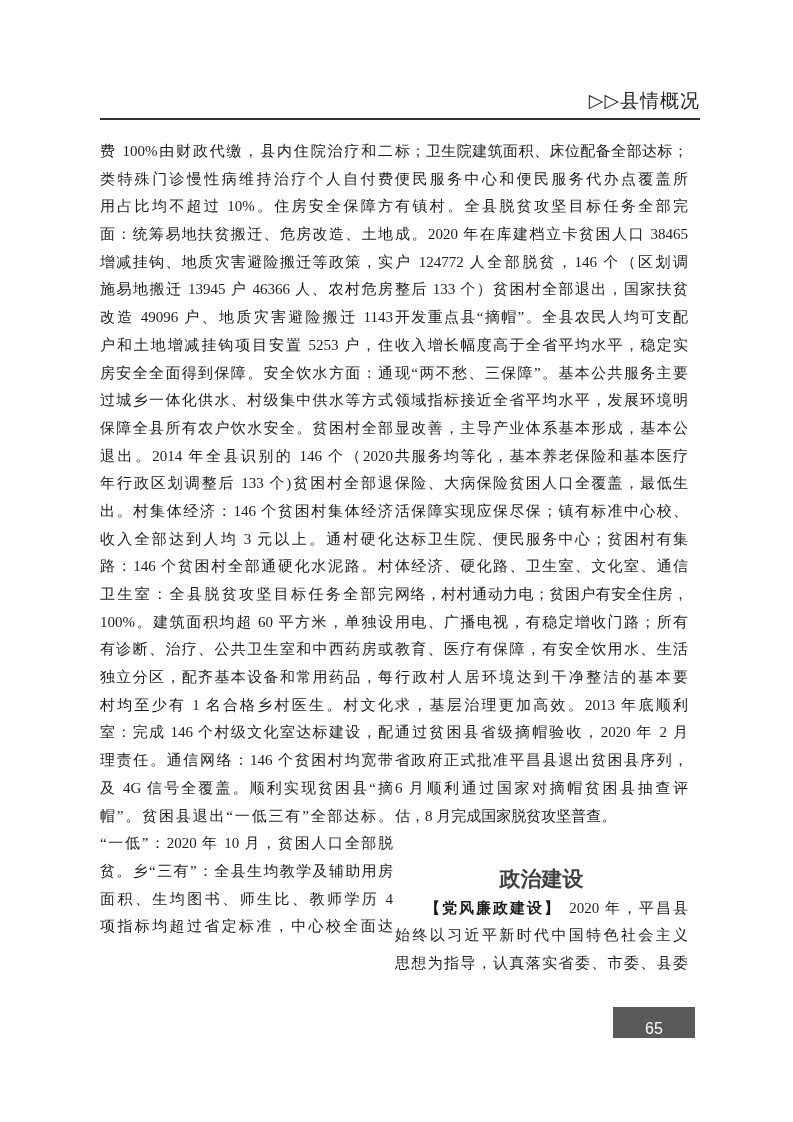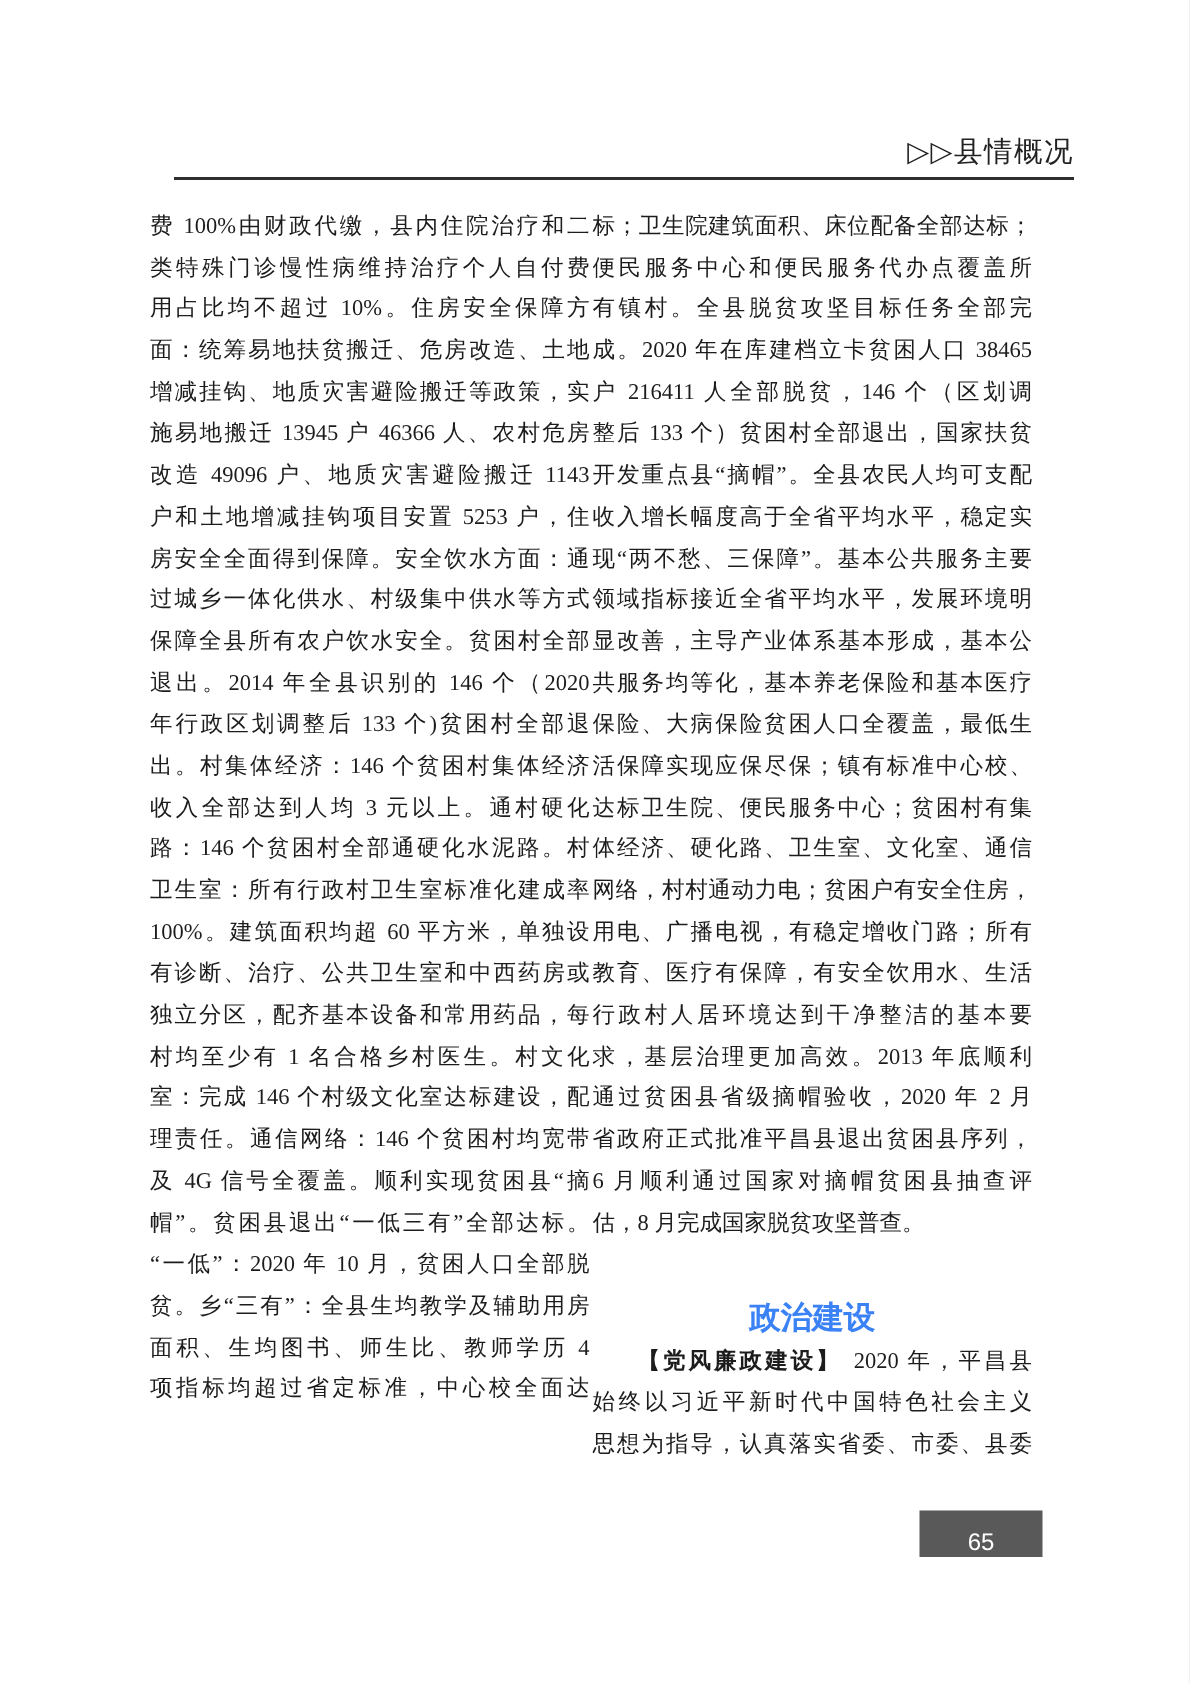--- a/index.html
+++ b/index.html
@@ -8,21 +8,21 @@
     width: 793px;
     height: 1122px;
     margin: 0 auto;
     background: #ffffff;
     color: #1c1c1c;
     font-family: "Liberation Serif", "DejaVu Serif", serif;
     overflow: hidden;
   }
   .page-header {
     position: absolute;
-    left: 116px;
+    left: 100px;
     top: 88px;
     width: 600px;
     text-align: right;
   }
   .page-header .header-text {
     display: inline-block;
     font-family: "Liberation Sans", "DejaVu Sans", sans-serif;
     font-size: 19px;
     letter-spacing: 1px;
     color: #222222;
@@ -54,21 +54,21 @@
   .line.flush-left { text-align-last: left; }
   .section-heading {
     font-family: "Liberation Sans", "DejaVu Sans", sans-serif;
     font-weight: bold;
     font-size: 21px;
     text-align: left;
     text-align-last: center;
     height: 30px;
     line-height: 30px;
     margin-top: 34px;
-    color: #3b82f6;
+    color: #404040;
   }
   .para-first { padding-left: 30px; }
   .para-label {
     font-family: "Liberation Sans", "DejaVu Sans", sans-serif;
     font-weight: bold;
     margin-right: 8px;
   }
   .page-number-box {
     position: absolute;
     left: 613px;
@@ -105,41 +105,41 @@
         <div class="line">改造 49096 户、地质灾害避险搬迁 1143</div>
         <div class="line">户和土地增减挂钩项目安置 5253 户，住</div>
         <div class="line">房安全全面得到保障。安全饮水方面：通</div>
         <div class="line">过城乡一体化供水、村级集中供水等方式</div>
         <div class="line">保障全县所有农户饮水安全。贫困村全部</div>
         <div class="line">退出。2014 年全县识别的 146 个（2020</div>
         <div class="line">年行政区划调整后 133 个)贫困村全部退</div>
         <div class="line">出。村集体经济：146 个贫困村集体经济</div>
         <div class="line">收入全部达到人均 3 元以上。通村硬化</div>
         <div class="line">路：146 个贫困村全部通硬化水泥路。村</div>
-        <div class="line">卫生室：所有行政村卫生室标准化建成率</div>
+        <div class="line">卫生室：全县脱贫攻坚目标任务全部完</div>
         <div class="line">100%。建筑面积均超 60 平方米，单独设</div>
         <div class="line">有诊断、治疗、公共卫生室和中西药房或</div>
         <div class="line">独立分区，配齐基本设备和常用药品，每</div>
         <div class="line">村均至少有 1 名合格乡村医生。村文化</div>
         <div class="line">室：完成 146 个村级文化室达标建设，配</div>
         <div class="line">理责任。通信网络：146 个贫困村均宽带</div>
         <div class="line">及 4G 信号全覆盖。顺利实现贫困县“摘</div>
         <div class="line">帽”。贫困县退出“一低三有”全部达标。</div>
         <div class="line">“一低”：2020 年 10 月，贫困人口全部脱</div>
         <div class="line">贫。乡“三有”：全县生均教学及辅助用房</div>
         <div class="line">面积、生均图书、师生比、教师学历 4</div>
         <div class="line">项指标均超过省定标准，中心校全面达</div>
       </div>
     <div class="col" id="right-col">
       <div id="right-lines">
           <div class="line">标；卫生院建筑面积、床位配备全部达标；</div>
           <div class="line">便民服务中心和便民服务代办点覆盖所</div>
           <div class="line">有镇村。全县脱贫攻坚目标任务全部完</div>
           <div class="line">成。2020 年在库建档立卡贫困人口 38465</div>
-          <div class="line">户 216411 人全部脱贫，146 个（区划调</div>
+          <div class="line">户 124772 人全部脱贫，146 个（区划调</div>
           <div class="line">整后 133 个）贫困村全部退出，国家扶贫</div>
           <div class="line">开发重点县“摘帽”。全县农民人均可支配</div>
           <div class="line">收入增长幅度高于全省平均水平，稳定实</div>
           <div class="line">现“两不愁、三保障”。基本公共服务主要</div>
           <div class="line">领域指标接近全省平均水平，发展环境明</div>
           <div class="line">显改善，主导产业体系基本形成，基本公</div>
           <div class="line">共服务均等化，基本养老保险和基本医疗</div>
           <div class="line">保险、大病保险贫困人口全覆盖，最低生</div>
           <div class="line">活保障实现应保尽保；镇有标准中心校、</div>
           <div class="line">达标卫生院、便民服务中心；贫困村有集</div>

